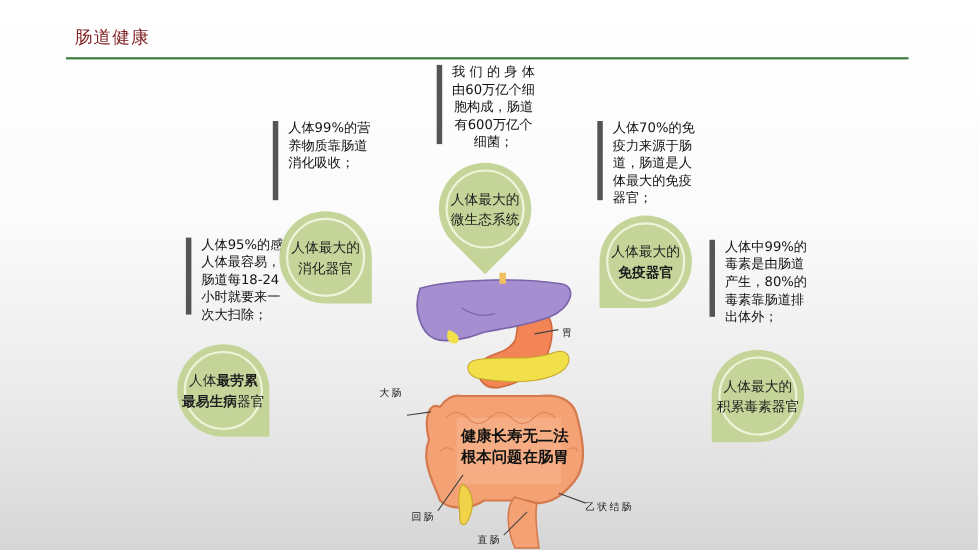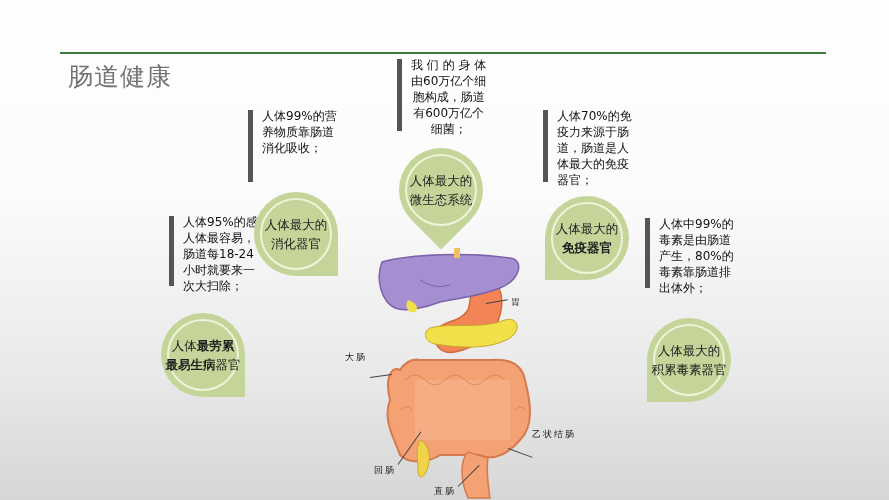--- a/index.html
+++ b/index.html
@@ -1,19 +1,19 @@
 <!DOCTYPE html>
 <html><head>
 <meta charset="utf-8">
 <style>
   html,body{margin:0;padding:0;}
   body{width:889px;height:500px;overflow:hidden;position:relative;
     background:linear-gradient(to bottom,#ffffff 0%,#fbfbfb 40%,#e9e9e9 75%,#d6d6d6 100%);
     font-family:"DejaVu Sans","Liberation Sans",sans-serif;color:#111;}
-  .title{position:absolute;left:68px;top:24px;font-size:25px;color:#737373;letter-spacing:1px;margin-top:36px;}
+  .title{position:absolute;left:68px;top:24px;font-size:16px;color:#7f1d1d;letter-spacing:1px;}
   .title-line{position:absolute;left:60px;top:52px;width:766px;height:2px;background:#3d7a3d;}
   .note{position:absolute;font-size:12px;line-height:16px;color:#111;padding-left:14px;}
   .note .bar{position:absolute;left:0;top:2px;width:5px;background:#555;}
   .note .txt{white-space:pre;display:block;}
   .bubble{position:absolute;width:84px;height:84px;}
   .bubble .shape{position:absolute;left:0;top:0;width:84px;height:84px;background:#c5d59a;}
   .bubble .ring{position:absolute;left:6px;top:6px;width:68px;height:68px;border:2px solid #eef4d9;border-radius:50%;}
   .bubble .label{position:absolute;left:0;top:0;width:84px;height:84px;display:flex;flex-direction:column;justify-content:center;font-size:12.5px;line-height:19px;color:#1d1d1d;text-align:center;}
   .bubble .label b{font-weight:bold;}
   
@@ -146,20 +146,22 @@
 
 <span class="organ-label" style="left:511px;top:296px;">胃</span>
 <div class="leader" style="left:486px;top:303px;width:22px;transform:rotate(-10deg);"></div>
 
 <span class="organ-label" style="left:345px;top:351px;">大肠</span>
 <div class="leader" style="left:370px;top:377px;width:22px;transform:rotate(-8deg);"></div>
 
 <span class="organ-label" style="left:374px;top:464px;">回肠</span>
 <div class="leader" style="left:398px;top:464px;width:40px;transform:rotate(-55deg);"></div>
 
-<span class="organ-label" style="left:532px;top:428px;font-family:Liberation Serif, serif;">乙状结肠</span>
+<span class="organ-label" style="left:532px;top:455px;font-family:Liberation Serif, serif;">乙状结肠</span>
 <div class="leader" style="left:508px;top:448px;width:26px;transform:rotate(20deg);"></div>
 
 <span class="organ-label" style="left:434px;top:485px;">直肠</span>
 <div class="leader" style="left:458px;top:486px;width:30px;transform:rotate(-45deg);"></div>
 
 <div class="slogan">
+  <div>健康长寿无二法</div>
+  <div>根本问题在肠胃</div>
 </div>
 
 </body></html>

